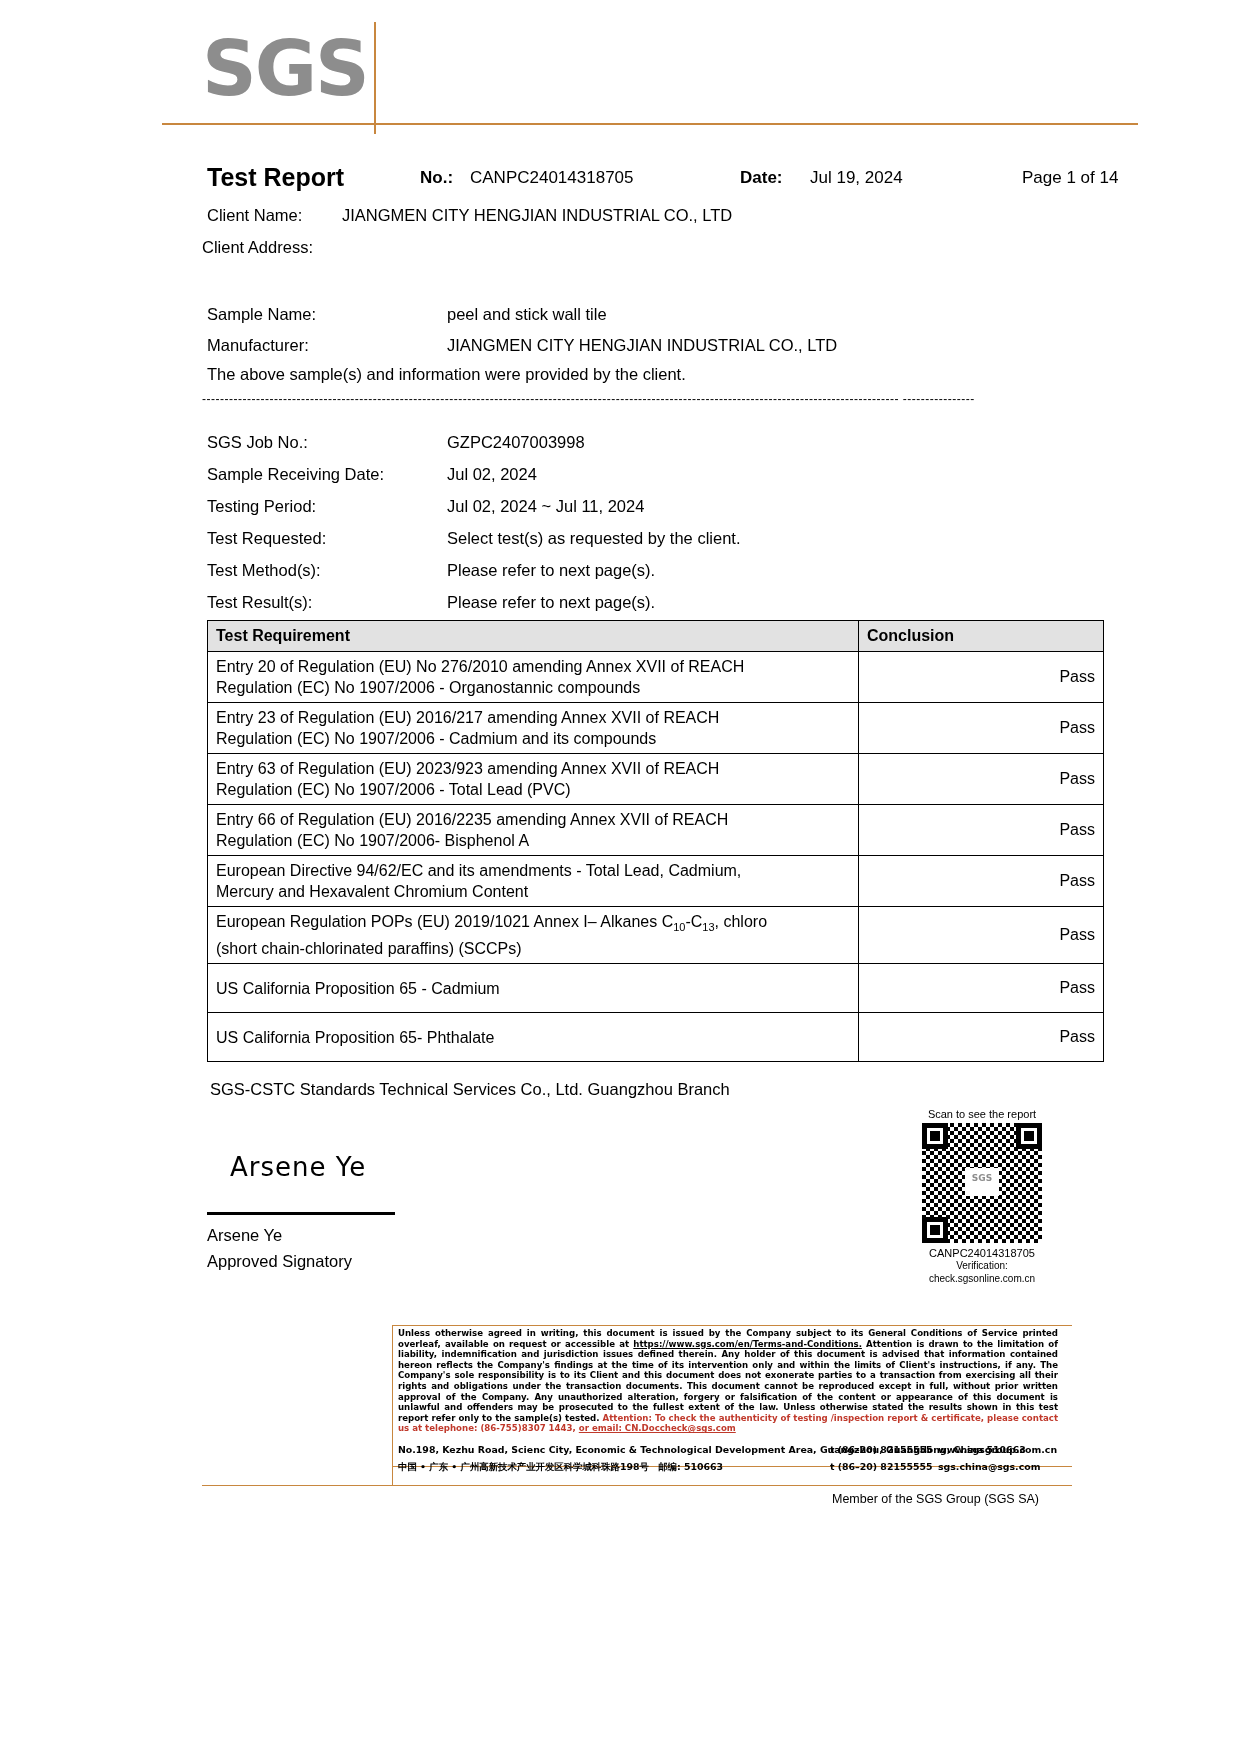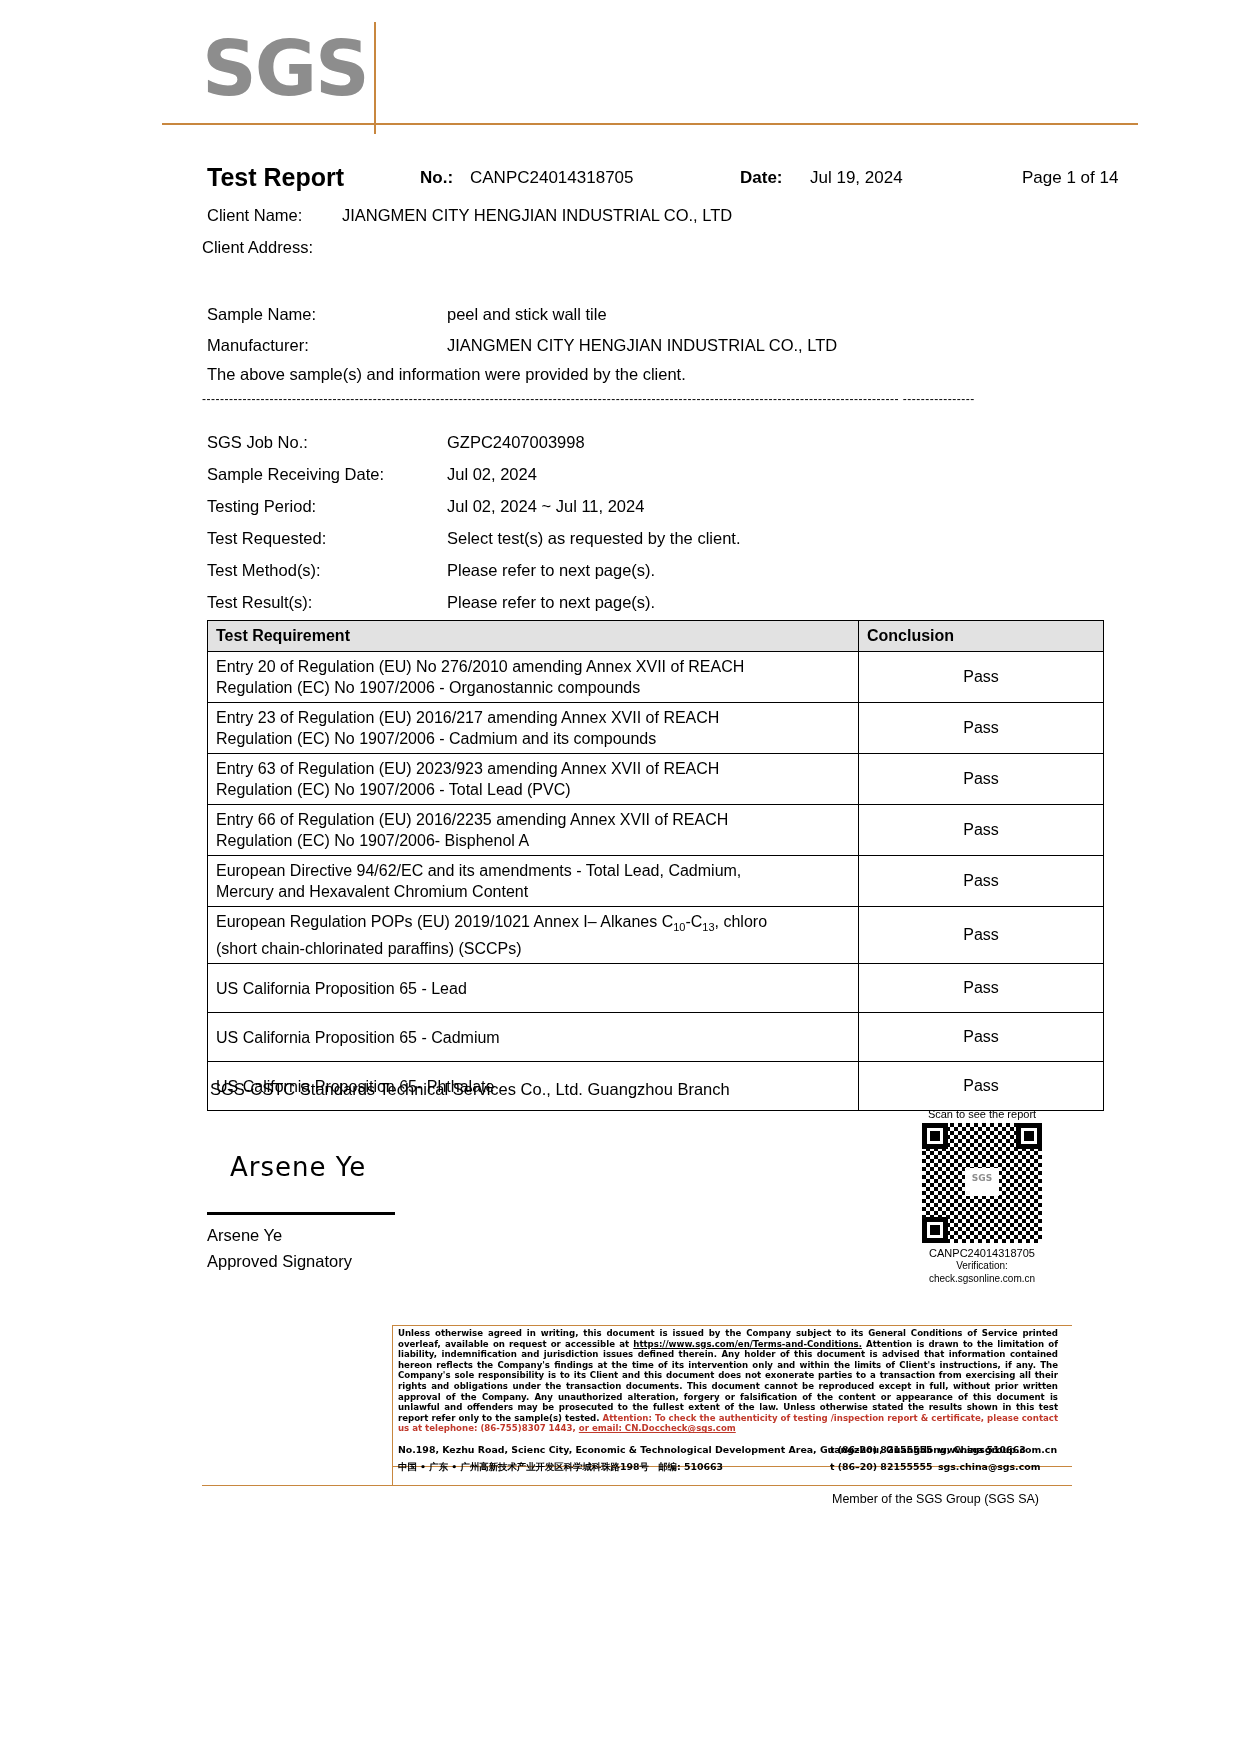--- a/index.html
+++ b/index.html
@@ -173,21 +173,21 @@
     height: 22px;
   }
   .results-table thead th.req { text-align: left; }
   .results-table thead th.con { text-align: left; width: 228px; }
   .results-table td.req {
     text-align: left;
     line-height: 21px;
     height: 40px;
   }
   .results-table td.con {
-    text-align: center;
+    text-align: right;
     width: 228px;
   }
   sub { font-size: 11px; }
 
   
   .signed-for {
     position: absolute;
     left: 108px;
     top: 1078px;
     font-size: 16.5px;
@@ -576,24 +576,20 @@
           <span>European Directive 94/62/EC and its amendments - Total Lead, Cadmium,</span><br>
           <span>Mercury and Hexavalent Chromium Content</span>
         </td>
         <td class="con">Pass</td>
       </tr>
       <tr>
         <td class="req">
           <span>European Regulation POPs (EU) 2019/1021 Annex I– Alkanes C<sub>10</sub>-C<sub>13</sub>, chloro</span><br>
           <span>(short chain-chlorinated paraffins) (SCCPs)</span>
         </td>
-        <td class="con">Pass</td>
-      </tr>
-      <tr>
-        <td class="req">US California Proposition 65 - Lead</td>
         <td class="con">Pass</td>
       </tr>
       <tr>
         <td class="req">US California Proposition 65 - Cadmium</td>
         <td class="con">Pass</td>
       </tr>
       <tr>
         <td class="req">US California Proposition 65- Phthalate</td>
         <td class="con">Pass</td>
       </tr>

